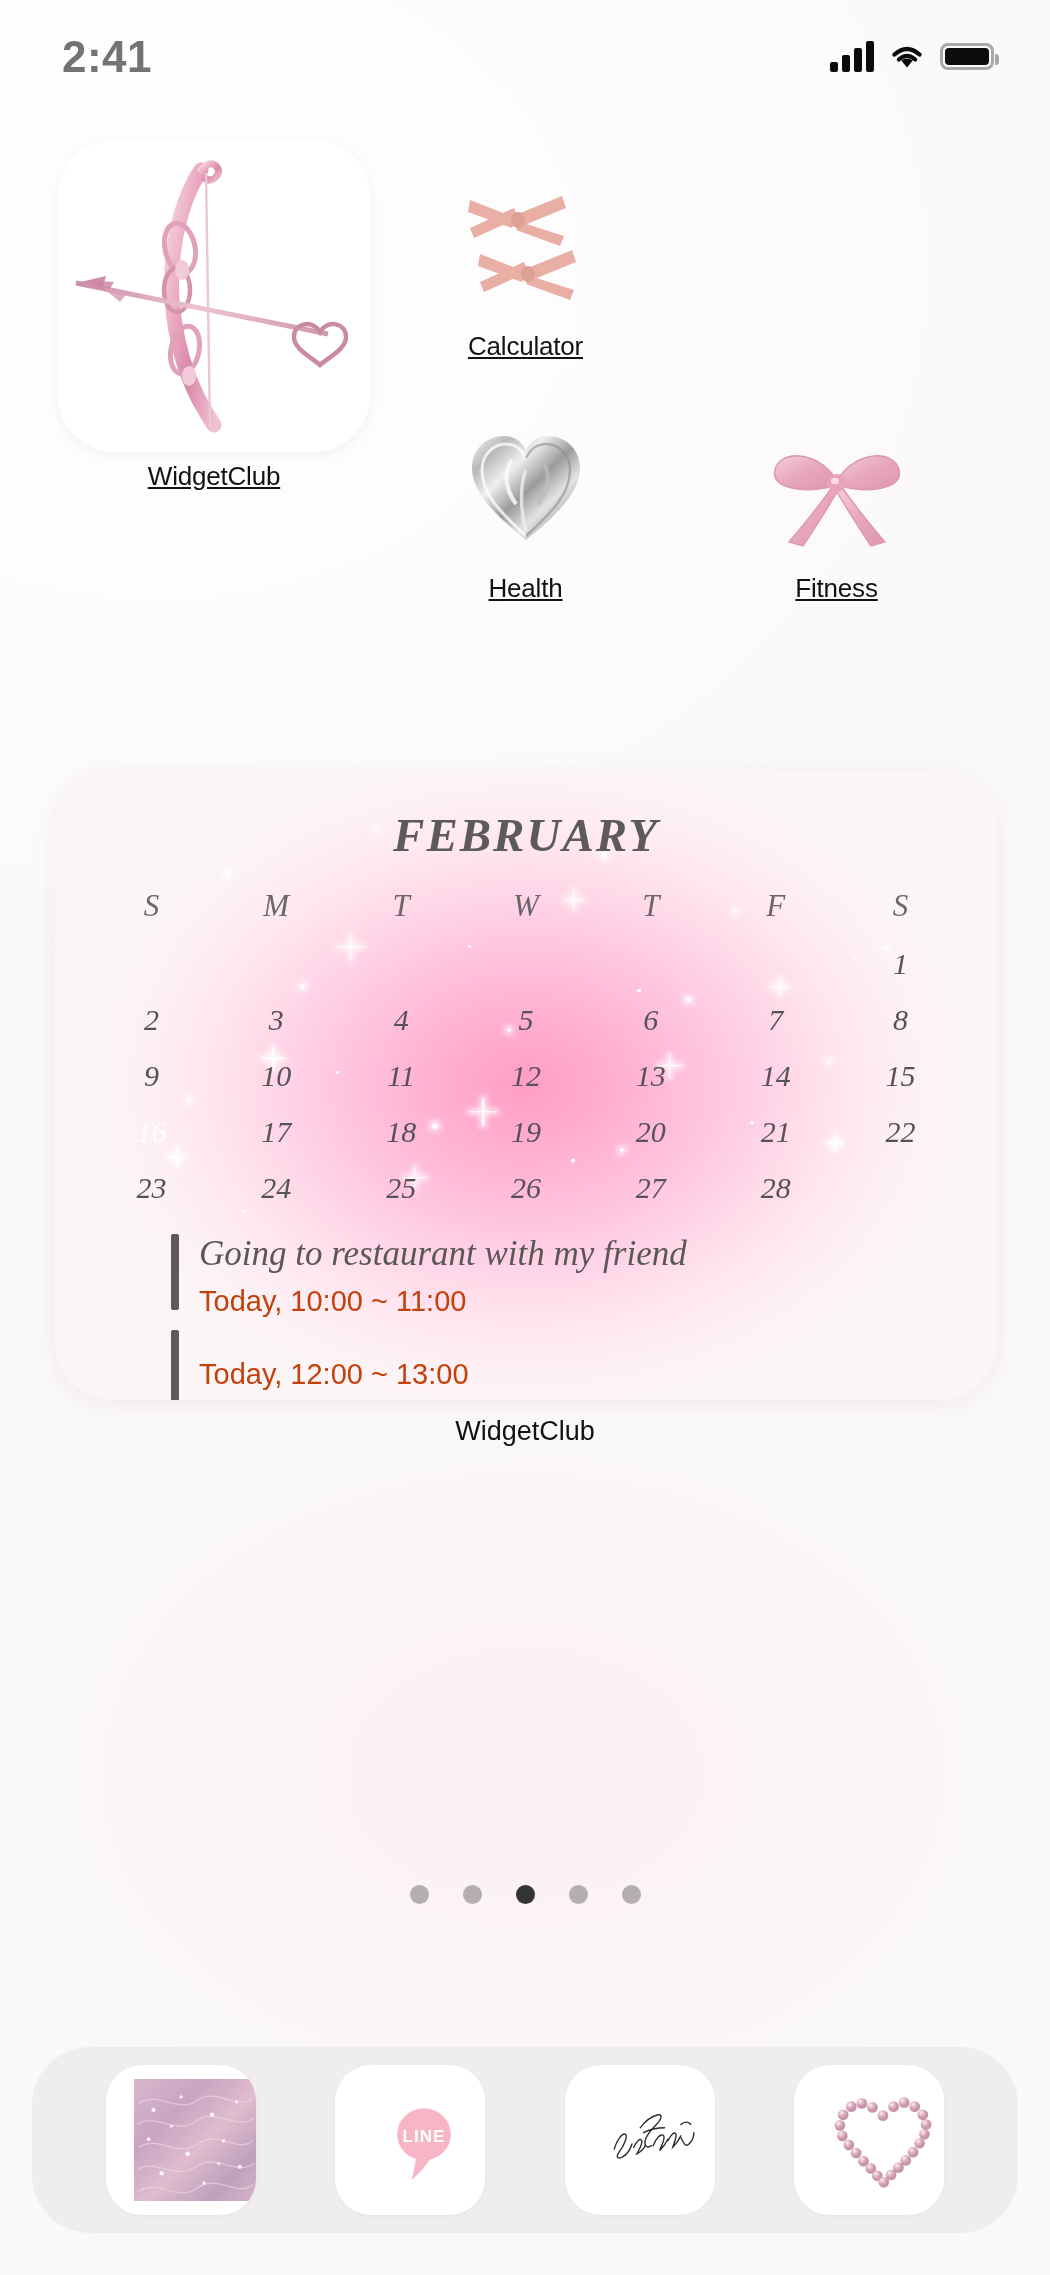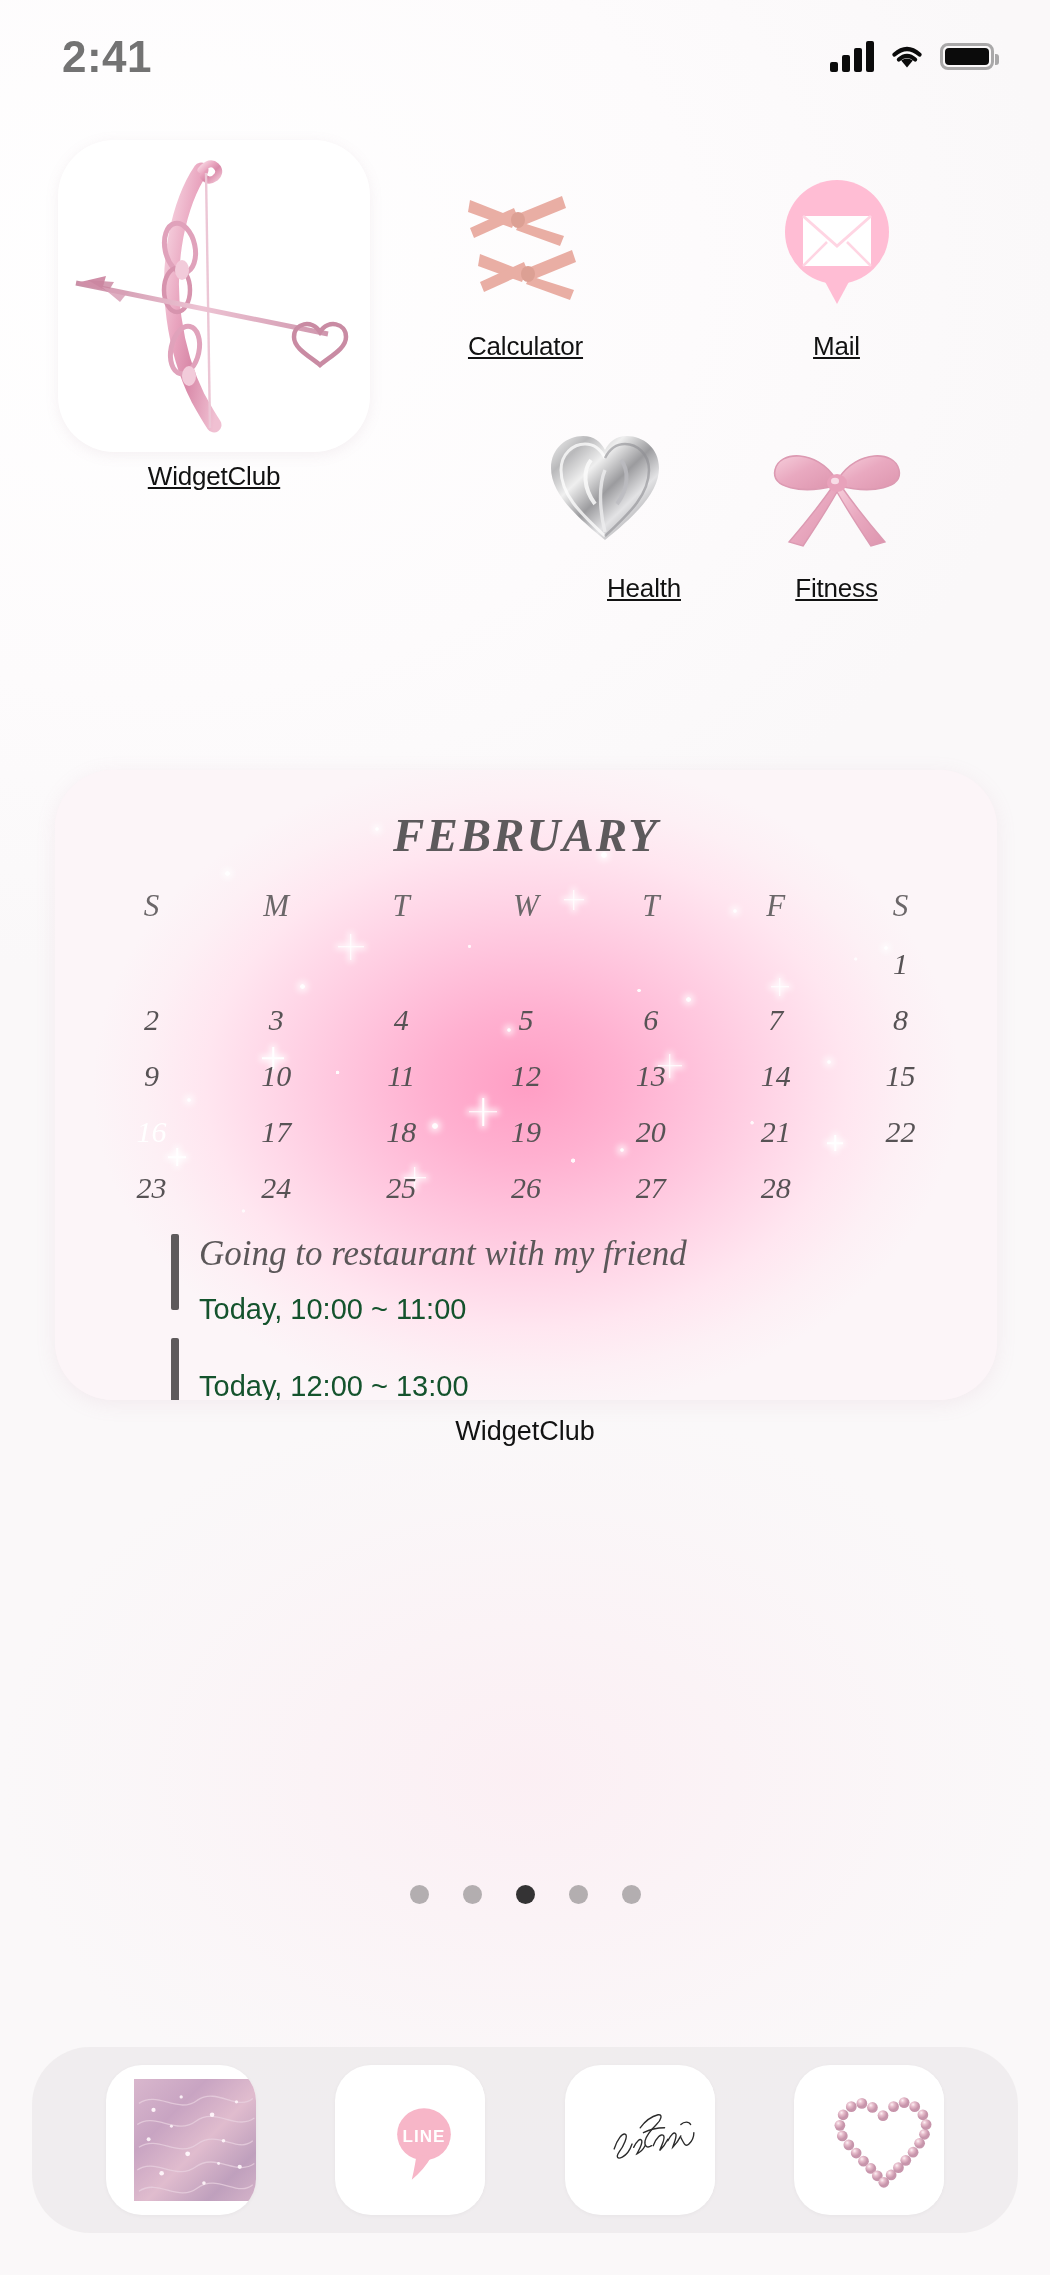--- a/index.html
+++ b/index.html
@@ -154,21 +154,21 @@
   .events{ margin-top:18px; padding:0 8px 0 36px; }
   .event{ display:flex; gap:20px; margin-bottom:12px;padding-left:46px; }
   .ev-bar{ width:8px; background:#5e5a5c; border-radius:2px; flex:0 0 8px; height:76px; }
   .ev-text{ display:flex; flex-direction:column; justify-content:center; }
   .ev-title{
     font-family:"Liberation Serif", serif; font-style:italic;
     font-size:35px; color:#5b5759; line-height:1.12; white-space:nowrap;
   }
   .ev-time{
     font-family:"Liberation Sans", sans-serif;
-    font-size:29px; color:#14532d; margin-top:20px;
+    font-size:29px; color:#c2410c; margin-top:12px;
   }
   .cal-caption{
     position:absolute; top:1416px; left:0; right:0;
     text-align:center; font-size:27px; color:#121212; font-weight:400;
   }
 
   
   .dots{
     position:absolute; top:1885px; left:0; right:0;
     display:flex; justify-content:center; gap:34px;
@@ -278,34 +278,22 @@
           <path d="M30 112 L74 92 L78 102 L34 122 Z"></path>
           <path d="M78 98 L122 80 L126 92 L82 110 Z"></path>
           <path d="M80 106 L124 120 L120 130 L76 114 Z"></path>
           <ellipse cx="78" cy="104" rx="7" ry="8" fill="#dca094"></ellipse>
         </g>
       </svg>
     </div>
     <div class="cell-label">Calculator</div>
   </div>
 
-  <div class="cell row1-c3" style="grid-column:3;grid-row:1;">
-    <div class="icon-tile">
-      <svg viewBox="0 0 152 152">
-        <circle cx="76" cy="62" r="52" fill="#ffbdd4"></circle>
-        <path d="M62 108 L76 134 L90 108 Z" fill="#ffbdd4"></path>
-        <rect x="42" y="46" width="68" height="50" fill="#ffffff"></rect>
-        <path d="M42 46 L76 76 L110 46" fill="none" stroke="#ffd5e3" stroke-width="3"></path>
-        <path d="M42 96 L66 72 M110 96 L86 72" fill="none" stroke="#ffd5e3" stroke-width="2.5"></path>
-      </svg>
-    </div>
-    <div class="cell-label">Mail</div>
-  </div>
-
-  <div class="cell row2-c2" style="grid-column:2;grid-row:2;align-items:flex-end;">
+
+  <div class="cell row2-c2" style="grid-column:2;grid-row:2;">
     <div class="icon-tile">
       <svg viewBox="0 0 152 152">
         <defs>
           <linearGradient id="chrome" x1="0" y1="0" x2="1" y2="1">
             <stop offset="0%" stop-color="#f4f4f4"></stop>
             <stop offset="18%" stop-color="#b9b9bb"></stop>
             <stop offset="34%" stop-color="#efefef"></stop>
             <stop offset="52%" stop-color="#9b9b9e"></stop>
             <stop offset="68%" stop-color="#e3e3e5"></stop>
             <stop offset="86%" stop-color="#a7a7aa"></stop>

